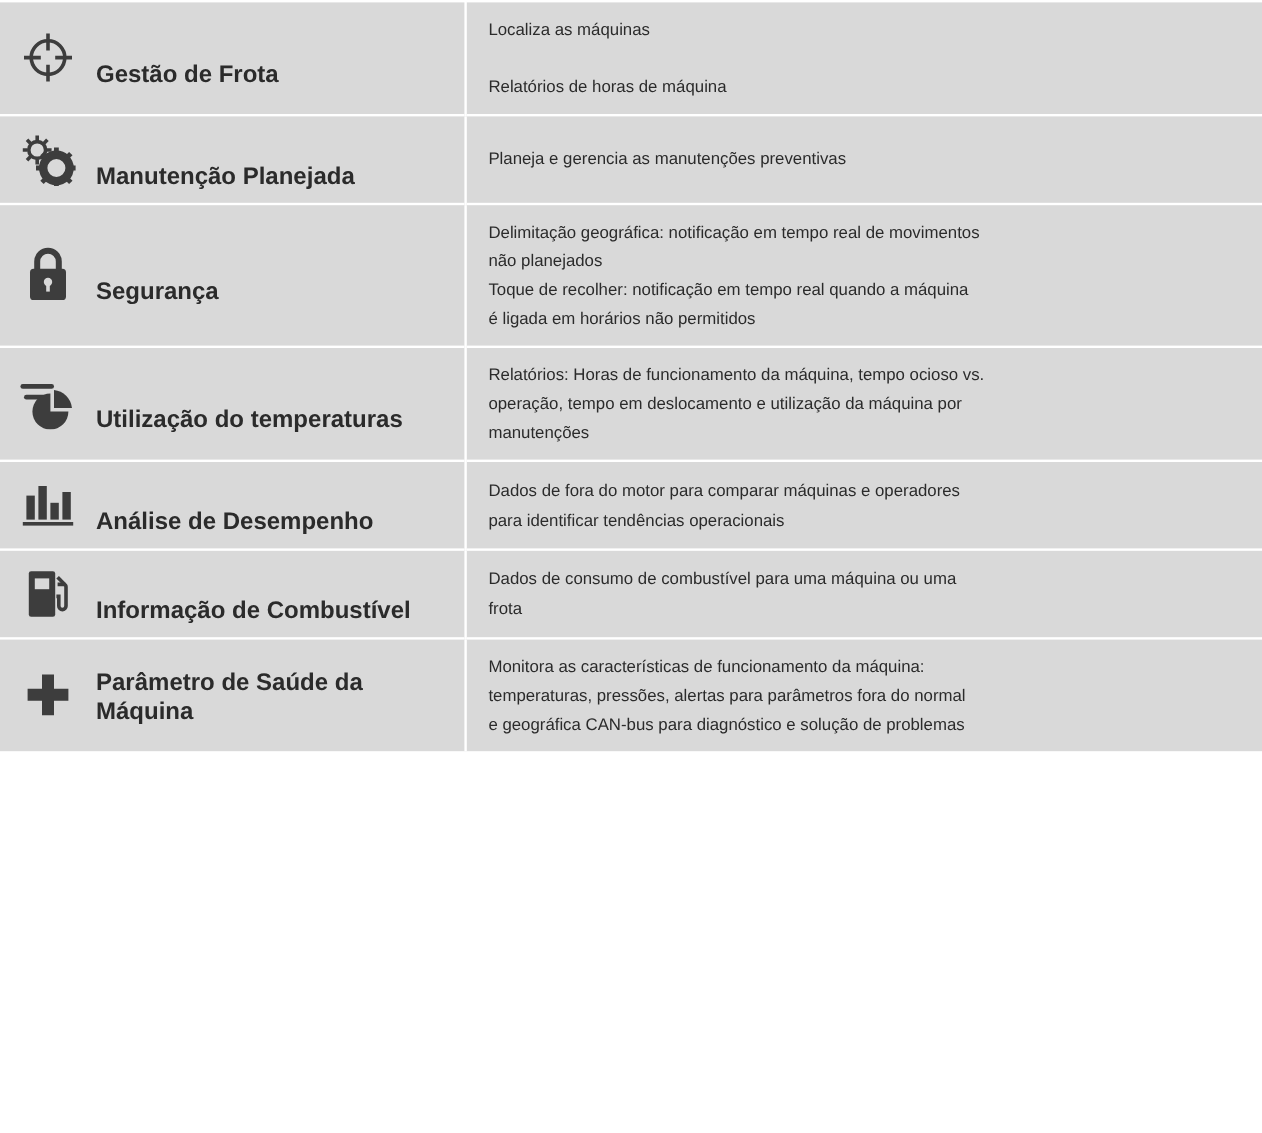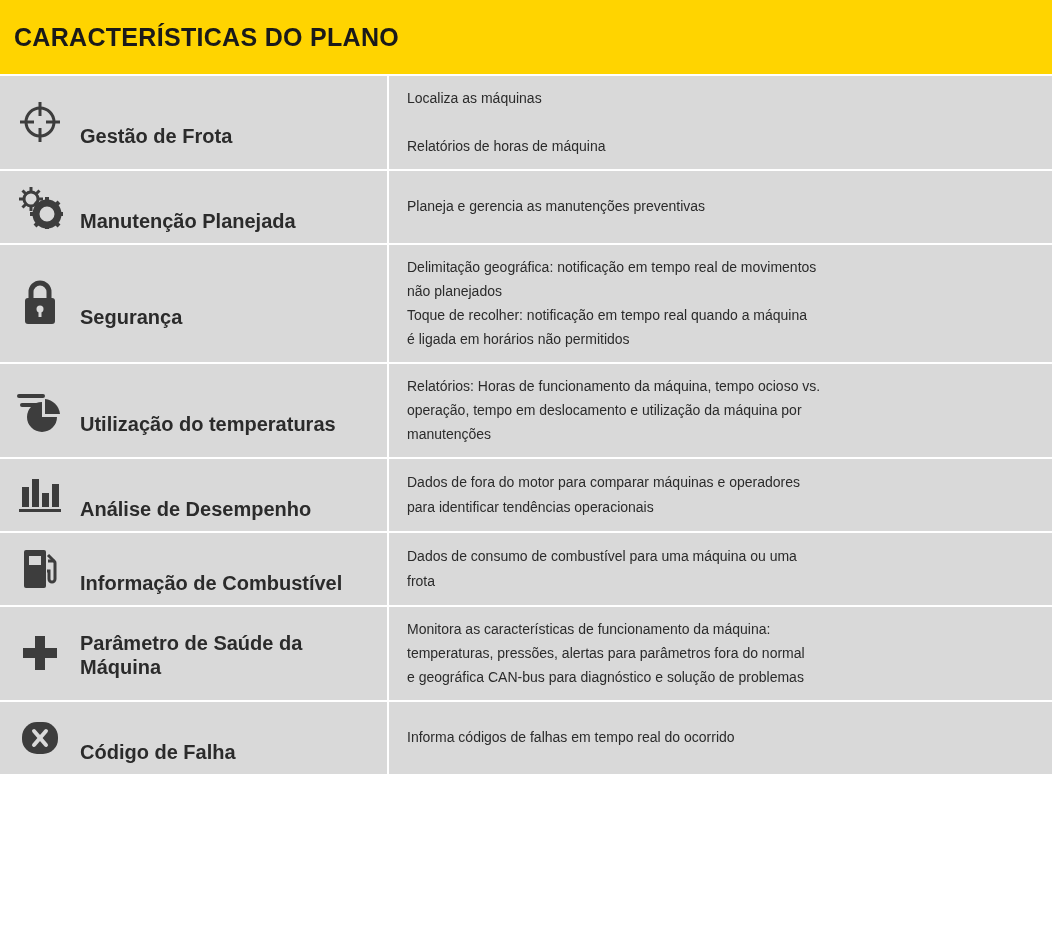--- a/index.html
+++ b/index.html
@@ -77,25 +77,20 @@
 </style>
 </head>
 <body>
 
 <table class="plan-table">
   <colgroup>
     <col style="width:388px">
     <col style="width:664px">
   </colgroup>
   <tbody>
-    <tr class="header-row">
-      <td colspan="2">
-        <div class="header-title">CARACTERÍSTICAS DO PLANO</div>
-      </td>
-    </tr>
 
     <tr class="feature-row">
       <td class="label-cell">
         <div class="label-inner">
           <span class="icon-box">
             <svg width="46" height="46" viewBox="0 0 46 46">
               <circle cx="23" cy="23" r="14" fill="none" stroke="#3d3d3d" stroke-width="3"></circle>
               <line x1="23" y1="3" x2="23" y2="17" stroke="#3d3d3d" stroke-width="3"></line>
               <line x1="23" y1="29" x2="23" y2="43" stroke="#3d3d3d" stroke-width="3"></line>
               <line x1="3" y1="23" x2="17" y2="23" stroke="#3d3d3d" stroke-width="3"></line>
@@ -263,35 +258,14 @@
       </td>
       <td class="desc-cell">
         <div class="desc-text">
           <div class="line">Monitora as características de funcionamento da máquina:</div>
           <div class="line">temperaturas, pressões,  alertas para parâmetros fora do normal</div>
           <div class="line">e geográfica CAN-bus para diagnóstico  e solução de problemas</div>
         </div>
       </td>
     </tr>
 
-    <tr class="feature-row">
-      <td class="label-cell">
-        <div class="label-inner">
-          <span class="icon-box">
-            <svg width="46" height="40" viewBox="0 0 46 40">
-              <rect x="5" y="4" width="36" height="32" rx="15" fill="#3d3d3d"></rect>
-              <g stroke="#d9d9d9" stroke-width="4" stroke-linecap="round">
-                <line x1="17" y1="13" x2="29" y2="27"></line>
-                <line x1="29" y1="13" x2="17" y2="27"></line>
-              </g>
-            </svg>
-          </span>
-          <span class="label-text">Código de Falha</span>
-        </div>
-      </td>
-      <td class="desc-cell">
-        <div class="desc-text">
-          <div class="line"> Informa códigos de falhas em tempo real do ocorrido</div>
-        </div>
-      </td>
-    </tr>
   </tbody>
 </table>
 
 </body></html>

